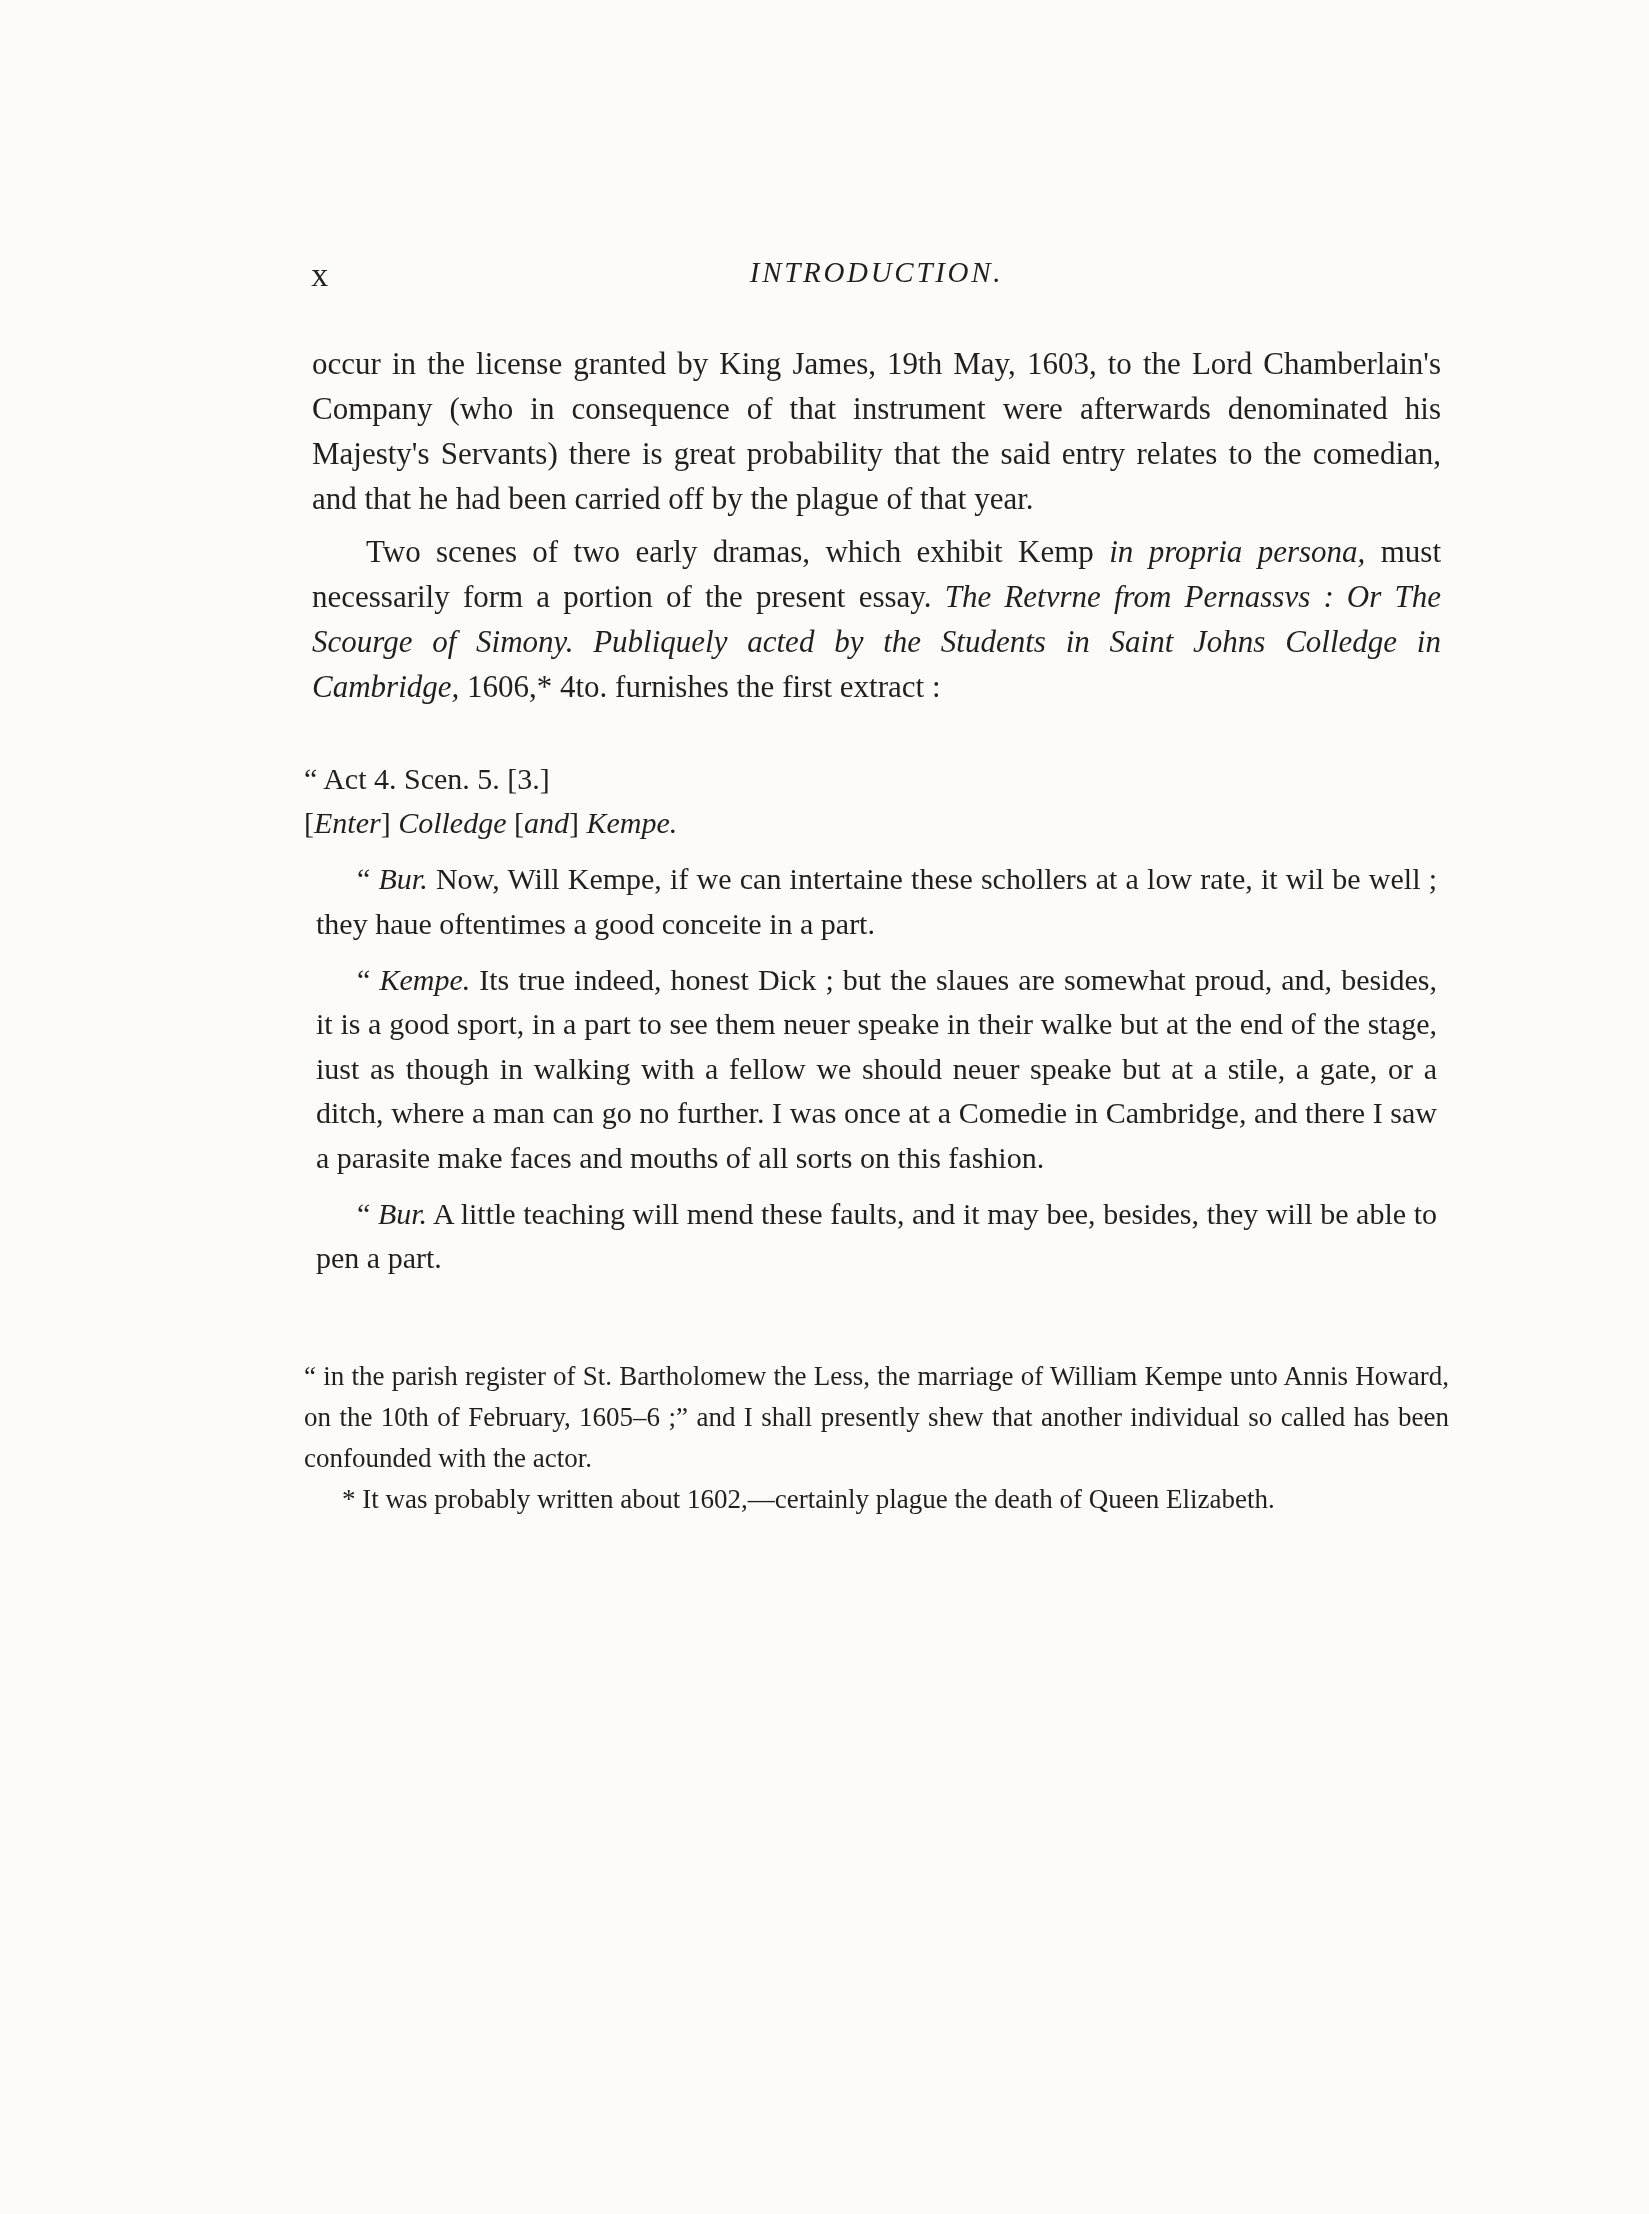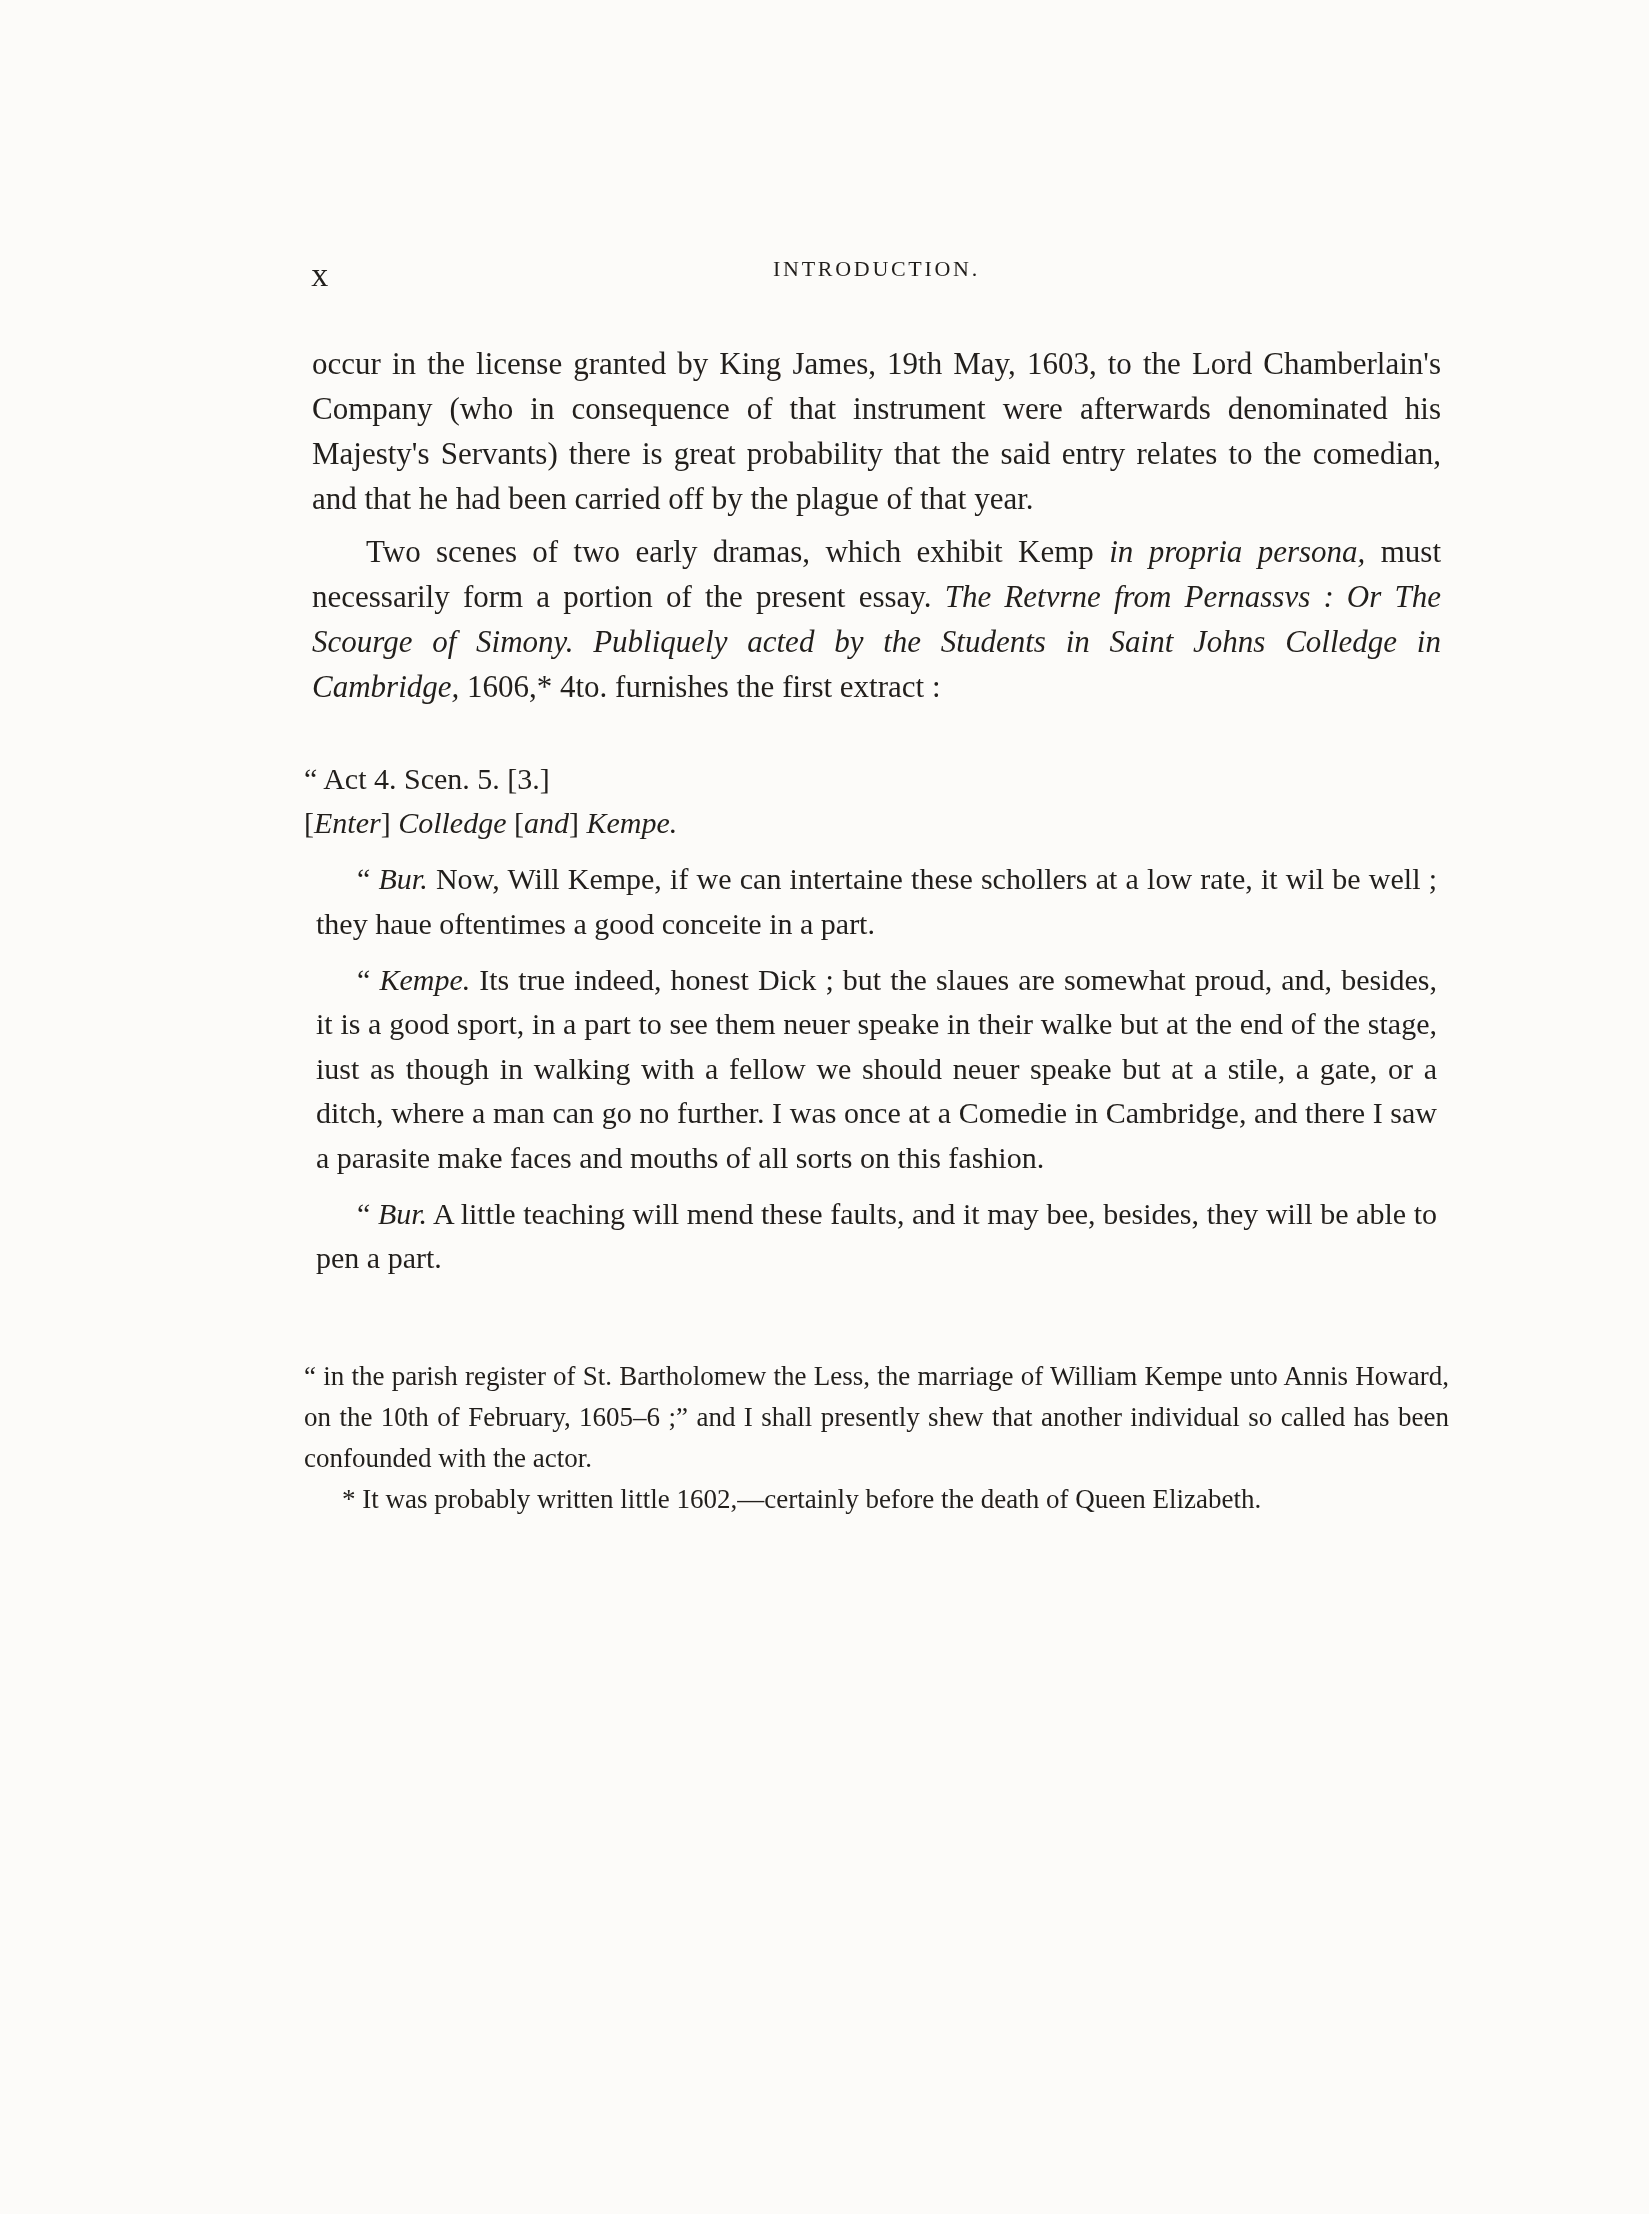--- a/index.html
+++ b/index.html
@@ -31,23 +31,24 @@
     position: absolute;
     left: 7.2px;
     top: 0;
     font-size: 34px;
   }
   .running-title {
     position: absolute;
     left: 50%;
     transform: translateX(-50%);
     top: 0;
-    font-size: 22px;
+    font-size: 29px;
     letter-spacing: 2.7px;
     white-space: nowrap;
+    font-style: italic;
   }
   .para {
     font-size: 31px;
     line-height: 1.45;
     text-align: justify;
     margin: 8px;
   }
   .para.indented { text-indent: 54px; }
   .it { font-style: italic; }
   .extract {
@@ -97,18 +98,18 @@
 
       <p class="ex-para"><span>“ </span><span class="it">Bur.</span><span> Now, Will Kempe, if we can intertaine these schollers at a low rate, it wil be well ; they haue oftentimes a good conceite in a part.</span></p>
 
       <p class="ex-para"><span>“ </span><span class="it">Kempe.</span><span> Its true indeed, honest Dick ; but the slaues are somewhat proud, and, besides, it is a good sport, in a part to see them neuer speake in their walke but at the end of the stage, iust as though in walking with a fellow we should neuer speake but at a stile, a gate, or a ditch, where a man can go no further.  I was once at a Comedie in Cambridge, and there I saw a parasite make faces and mouths of all sorts on this fashion.</span></p>
 
       <p class="ex-para"><span>“ </span><span class="it">Bur.</span><span> A little teaching will mend these faults, and it may bee, besides, they will be able to pen a part.</span></p>
     </div>
 
     <div class="footnotes">
       <p class="fn">“ in the parish register of St. Bartholomew the Less, the marriage of William Kempe unto Annis Howard, on the 10th of February, 1605–6 ;” and I shall presently shew that another individual so called has been confounded with the actor.</p>
-      <p class="fn indented">* It was probably written little 1602,—certainly before the death of Queen Elizabeth.</p>
+      <p class="fn indented">* It was probably written about 1602,—certainly plague the death of Queen Elizabeth.</p>
     </div>
 
   </div>
 </div>
 
 
 </body></html>

